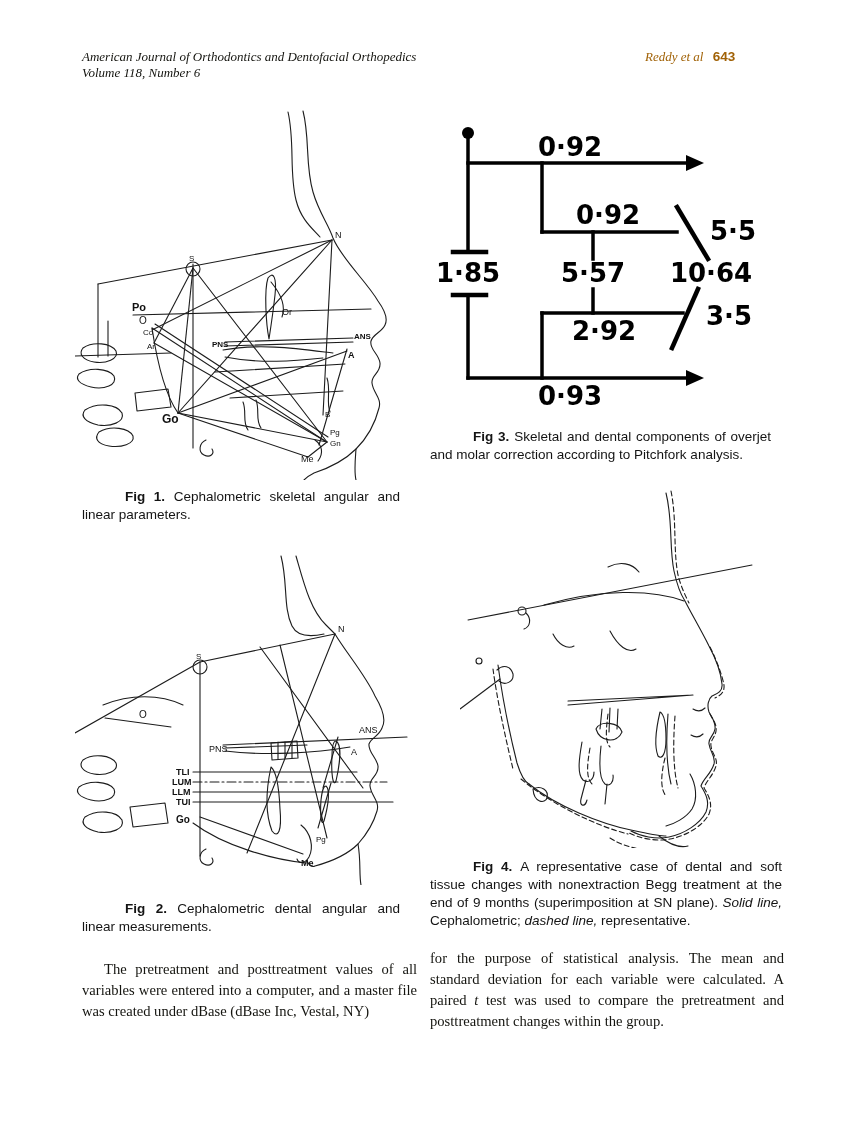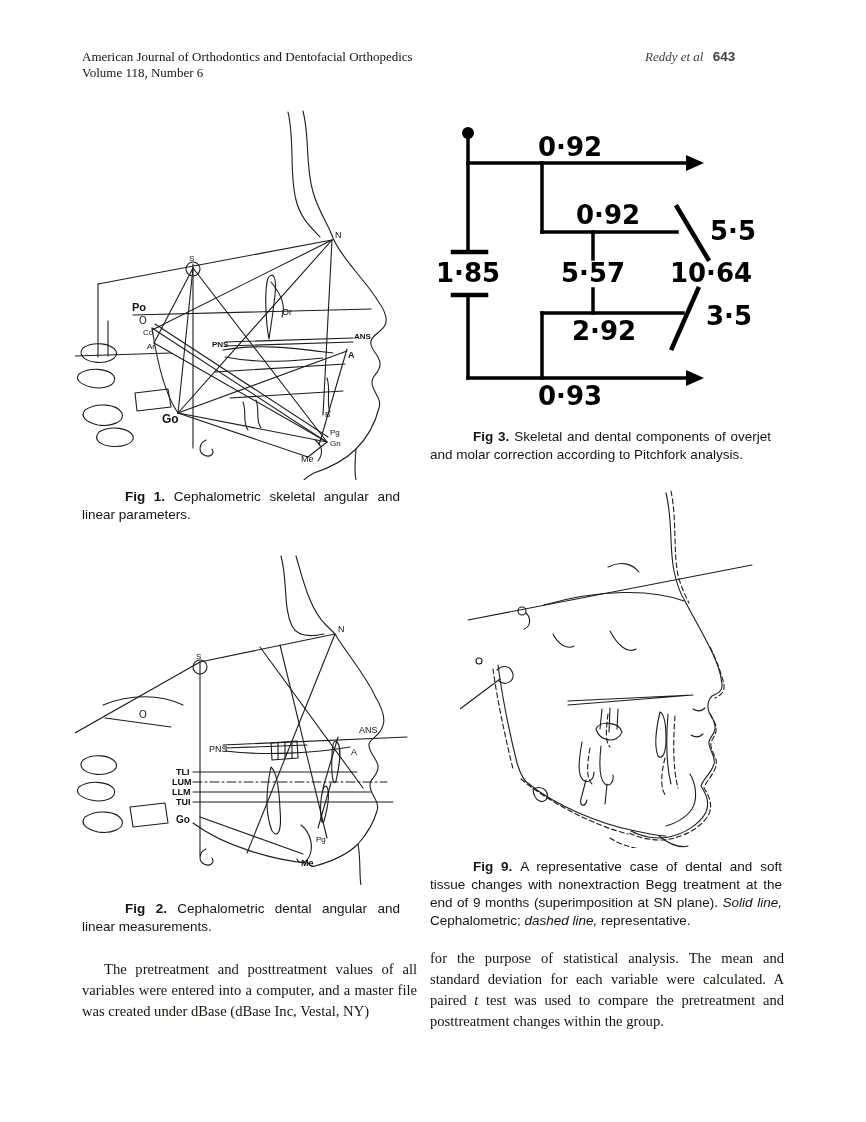--- a/index.html
+++ b/index.html
@@ -1,21 +1,21 @@
 <!DOCTYPE html>
 <html><head>
 <meta charset="utf-8">
 <style>
   html,body{margin:0;padding:0;background:#e8e8e8;}
   .page{position:relative;width:866px;height:1122px;background:#ffffff;overflow:hidden;
         font-family:"Liberation Serif",serif;color:#111;}
   .abs{position:absolute;}
   
-  .hdr-left{left:82px;top:49px;font-size:13px;line-height:16px;color:#14140f;}
-  .hdr-right{left:645px;top:49px;font-size:13px;color:#404040;white-space:nowrap;}
+  .hdr-left{left:82px;top:49px;font-style:italic;font-size:13px;line-height:16px;color:#14140f;}
+  .hdr-right{left:645px;top:49px;font-size:13px;color:#a16207;white-space:nowrap;}
   .hdr-right .auth{font-style:italic;}
   .hdr-right .pgnum{font-family:"Liberation Sans",sans-serif;font-weight:bold;font-size:13.5px;margin-left:6px;}
   
   .caption{font-family:"Liberation Sans",sans-serif;font-size:13.5px;line-height:1.34;
            text-align:justify;color:#141414;}
   .caption b{font-weight:bold;padding-left:43px;}
   .caption b::after{content:" ";}
   .cap-i{font-style:italic;}
   
   .bodycol{font-size:14.6px;line-height:1.43;text-align:justify;color:#14140f;}
@@ -265,21 +265,21 @@
       <path d="M61,296 C91,321 136,343 168,351"></path>
       <path d="M215,233 C213,259 213,286 218,305"></path>
       <path d="M148,231 C146,247 145,259 150,264"></path>
       <path d="M130,265 C127,282 126,295 132,301"></path>
       <path d="M205,275 C201,291 200,306 206,313"></path>
       <path d="M150,355 C165,365 190,370 215,367"></path>
     </g>
   </svg>
 
   <div class="abs caption" style="left:430px;top:858px;width:352px">
-    <b>Fig 9.</b><span>A representative case of dental and soft tissue changes with nonextraction Begg treatment at the end of 9 months (superimposition at SN plane). </span><span class="cap-i">Solid line,</span><span> Cephalometric; </span><span class="cap-i">dashed line,</span><span> representative.</span>
+    <b>Fig 4.</b><span>A representative case of dental and soft tissue changes with nonextraction Begg treatment at the end of 9 months (superimposition at SN plane). </span><span class="cap-i">Solid line,</span><span> Cephalometric; </span><span class="cap-i">dashed line,</span><span> representative.</span>
   </div>
 
   <div class="abs bodycol indent" style="left:82px;top:959px;width:335px">
     <span>The pretreatment and posttreatment values of all variables were entered into a computer, and a master file was created under dBase (dBase Inc, Vestal, NY)</span>
   </div>
   <div class="abs bodycol" style="left:430px;top:948px;width:354px">
     <span>for the purpose of statistical analysis. The mean and standard deviation for each variable were calculated. A paired </span><span class="it">t</span><span> test was used to compare the pretreatment and posttreatment changes within the group.</span>
   </div>
 
 </div>

